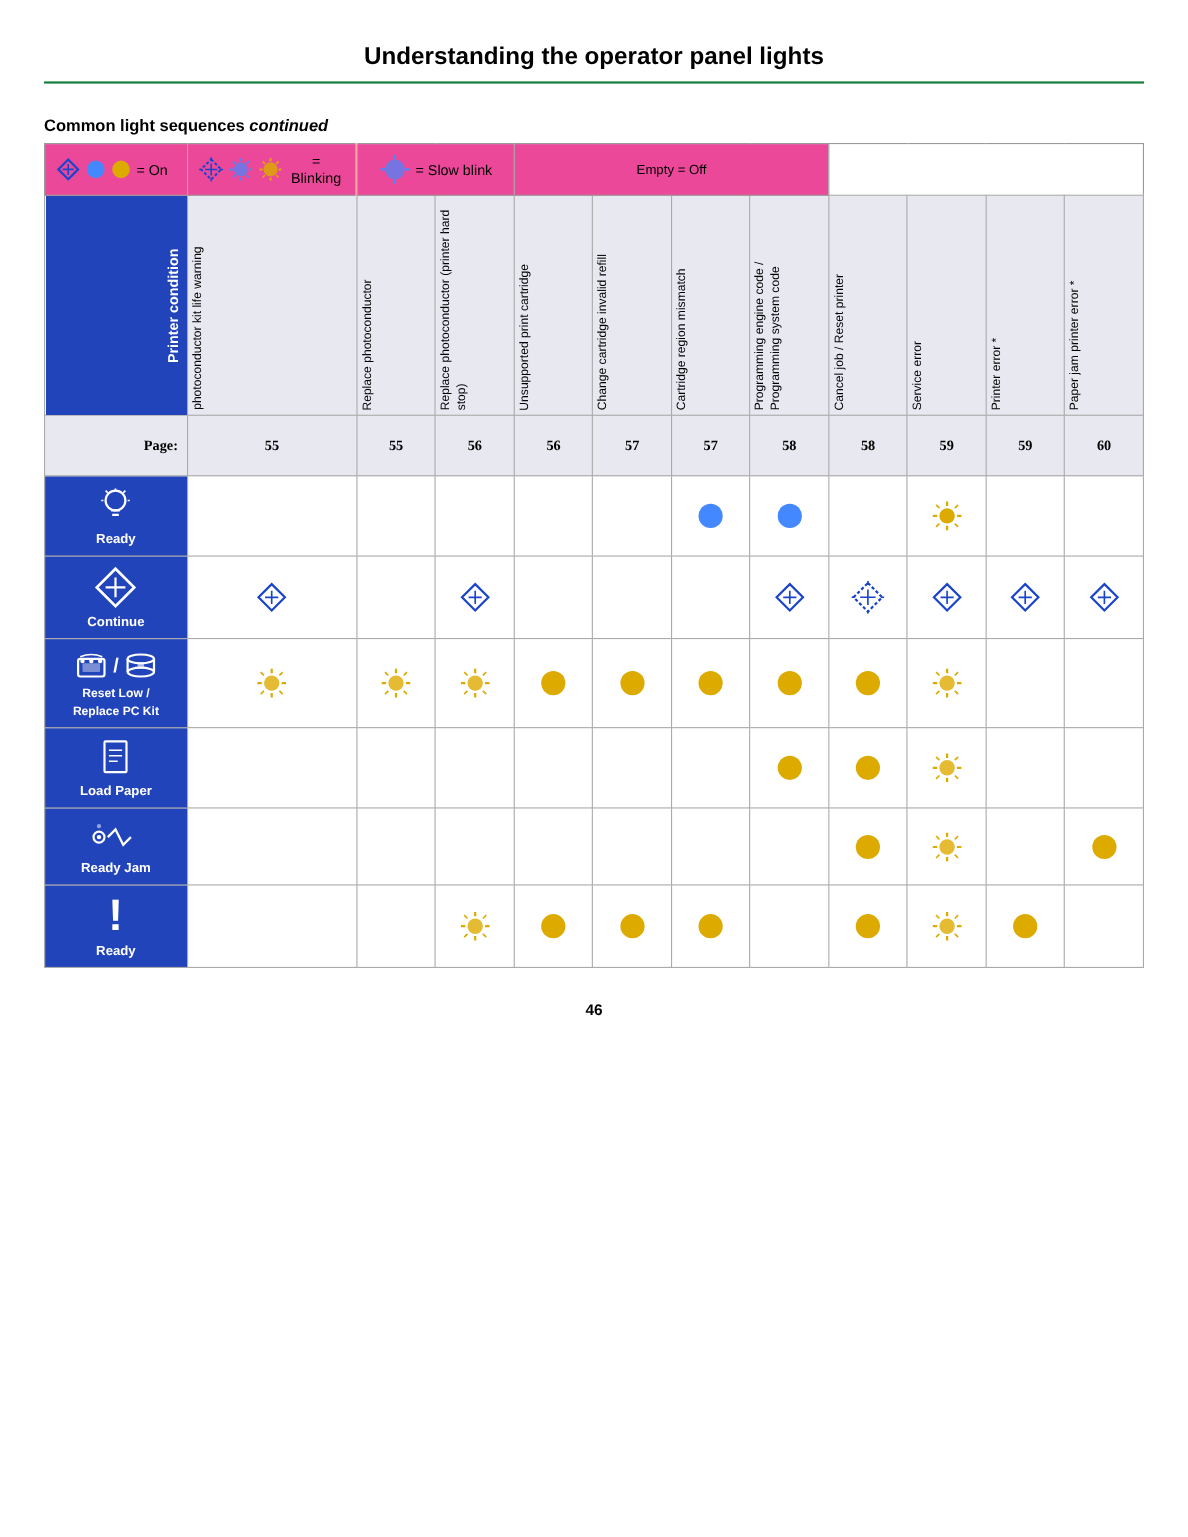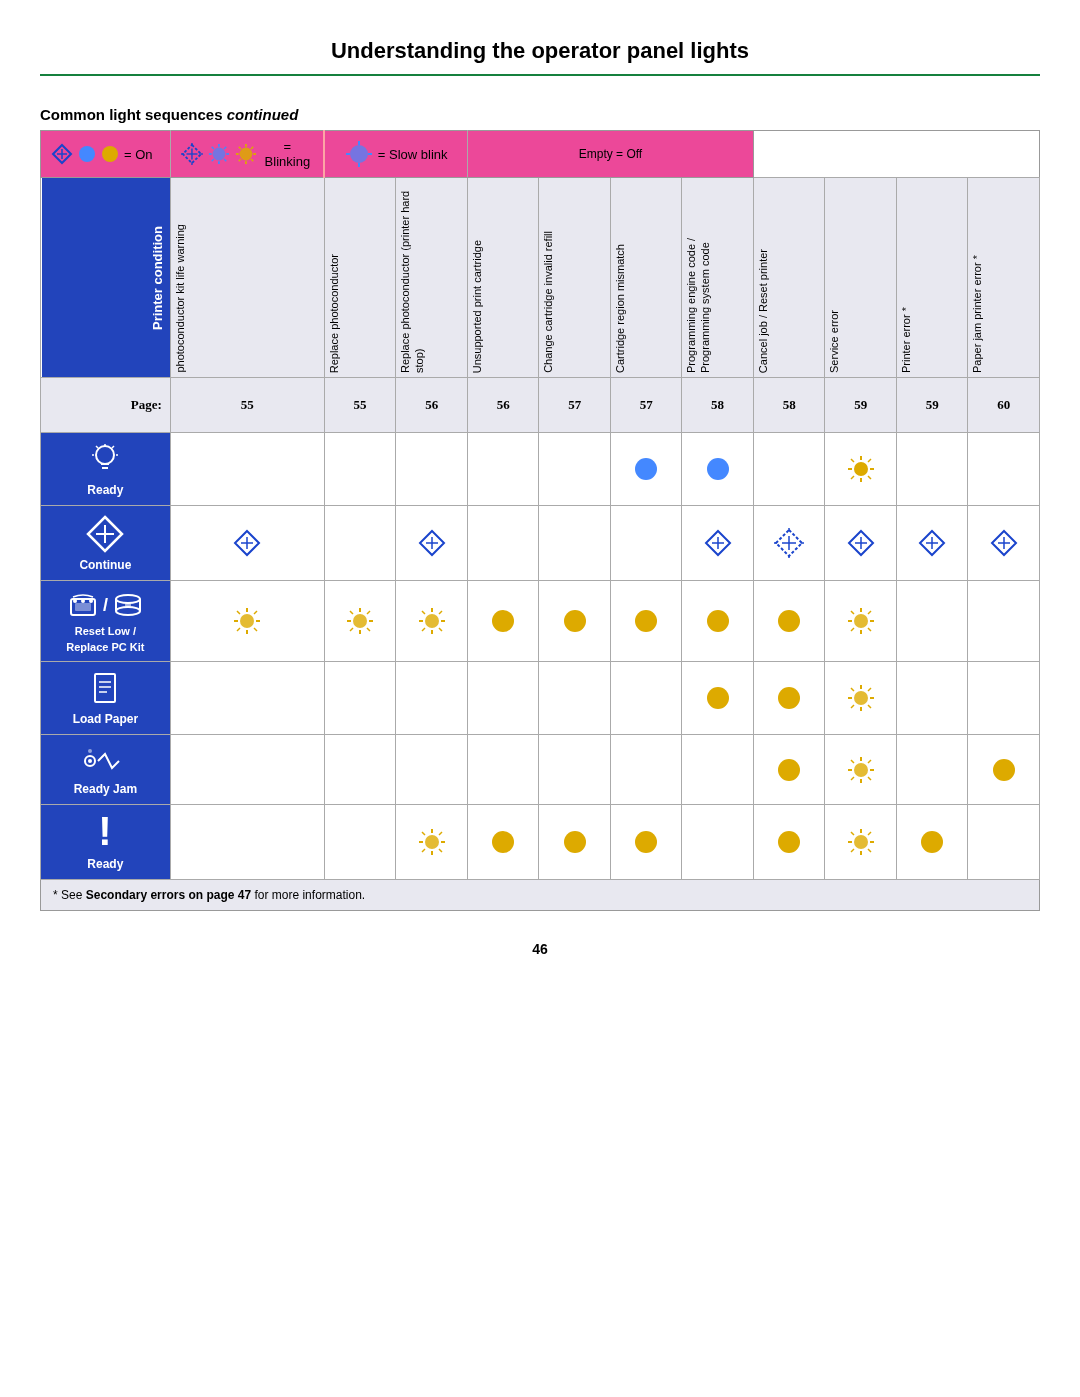--- a/index.html
+++ b/index.html
@@ -781,21 +781,16 @@
           <div class="cell-content">
             <svg width="24" height="24" viewBox="0 0 24 24">
               <circle cx="12" cy="12" r="11" fill="#ddaa00"></circle>
             </svg>
           </div>
         </td>
 
     <td></td>
   </tr>
 
-  <tr class="footnote-row">
-    <td colspan="12">
-      * See <strong>Secondary errors on page 47</strong> for more information.
-    </td>
-  </tr>
 </tbody>
   </table>
 
 <div class="page-number">46</div>
 
 </body></html>

